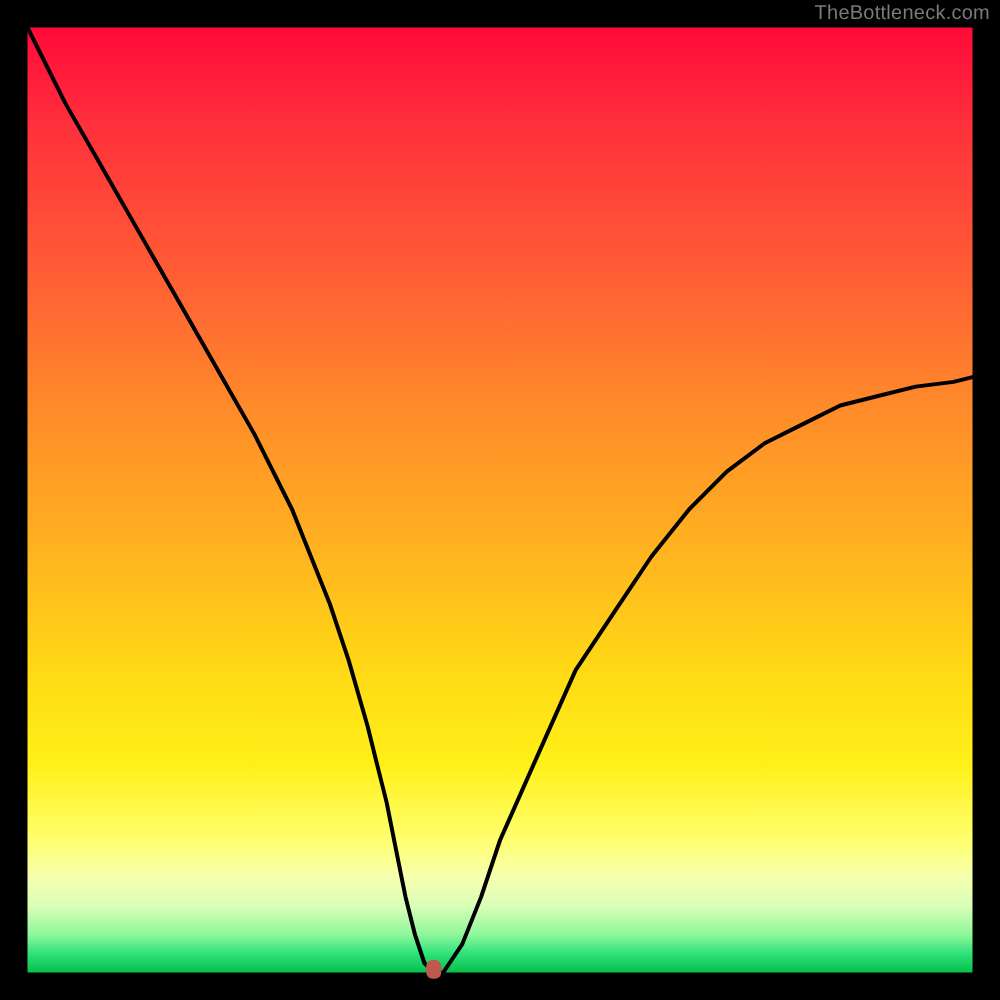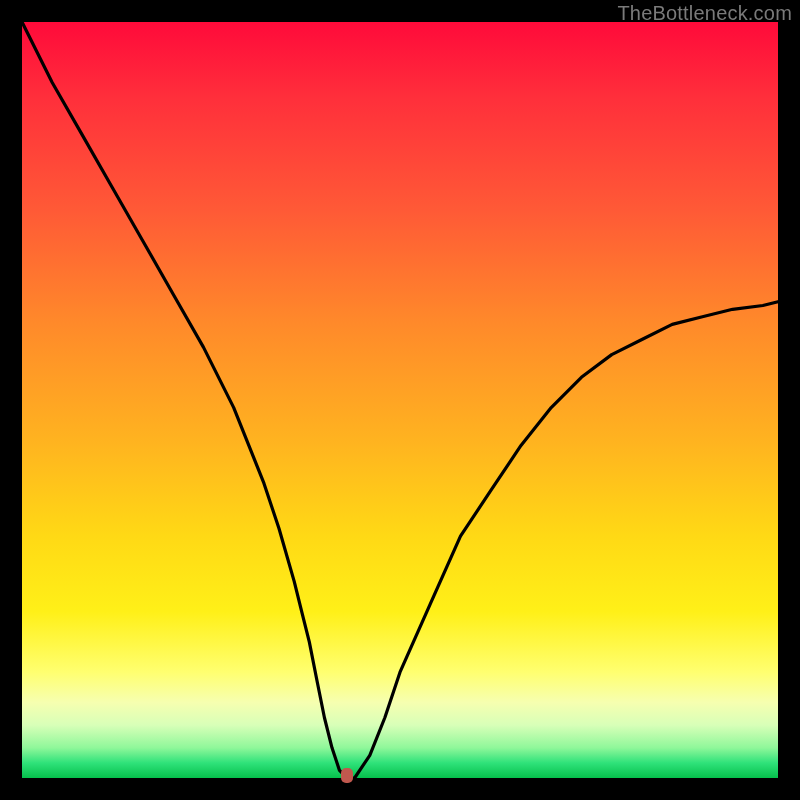--- a/index.html
+++ b/index.html
@@ -39,21 +39,21 @@
       #8ff79a 96%,
       #2fe27a 98%,
       #06c04c 100%
     );
   }
   .watermark {
     position: absolute;
     top: 2px;
     right: 8px;
     color: #7a7a7a;
-    font-size: 20px;
+    font-size: 16px;
     font-weight: 500;
     letter-spacing: 0.2px;
     user-select: none;
   }
   svg.curve {
     position: absolute;
     left: 0;
     top: 0;
     width: 756px;
     height: 756px;

